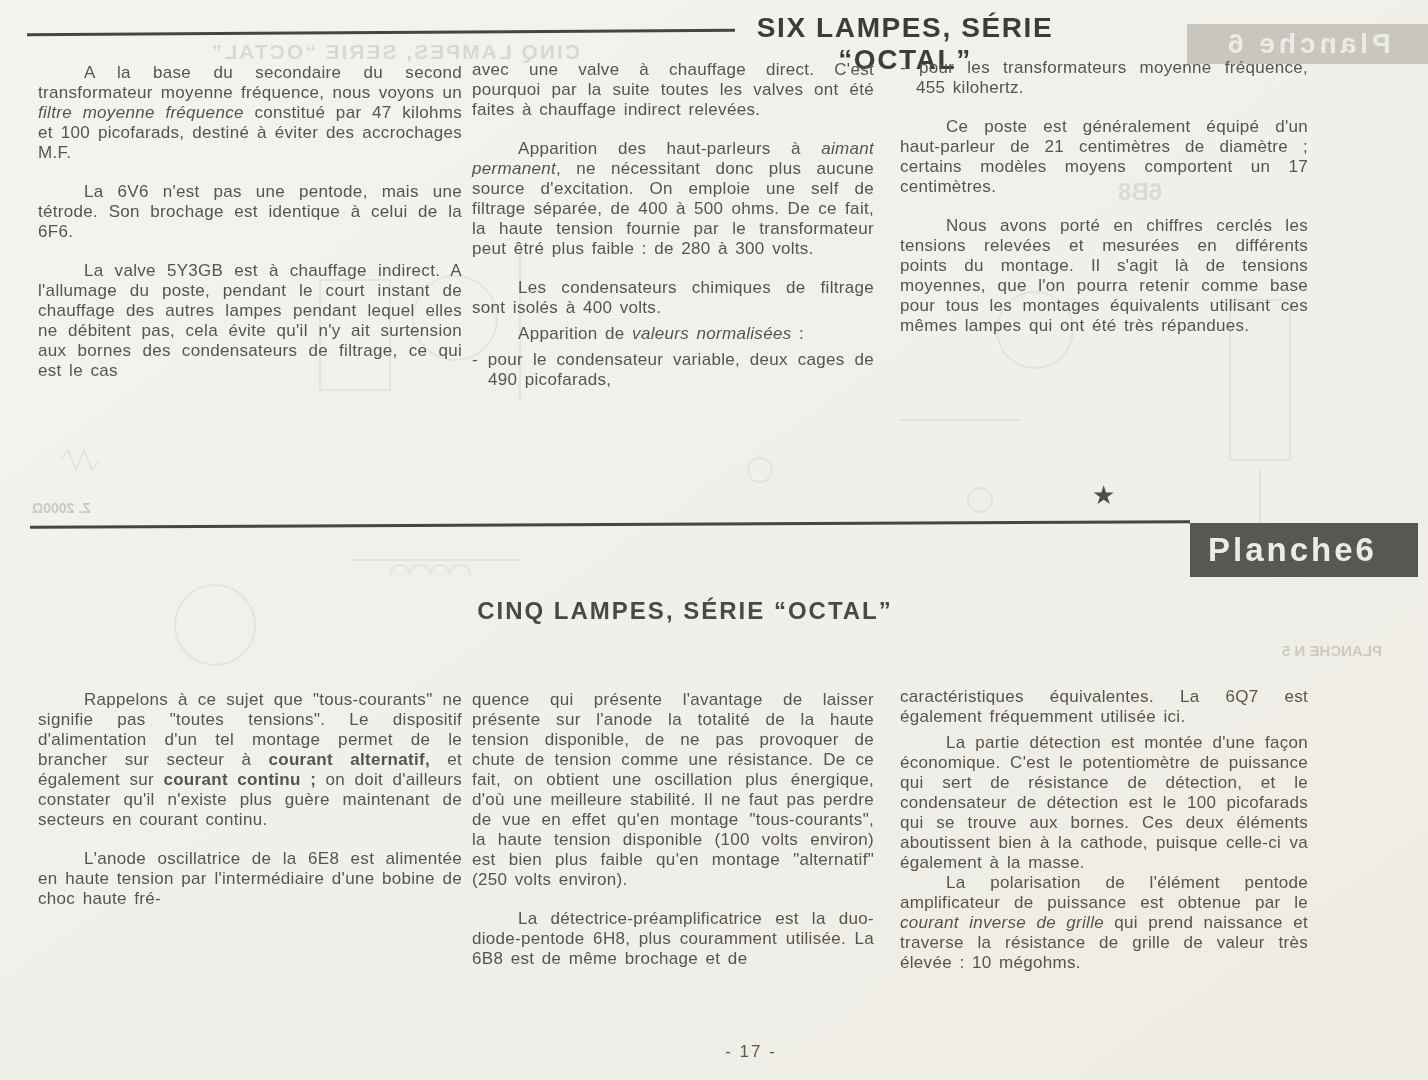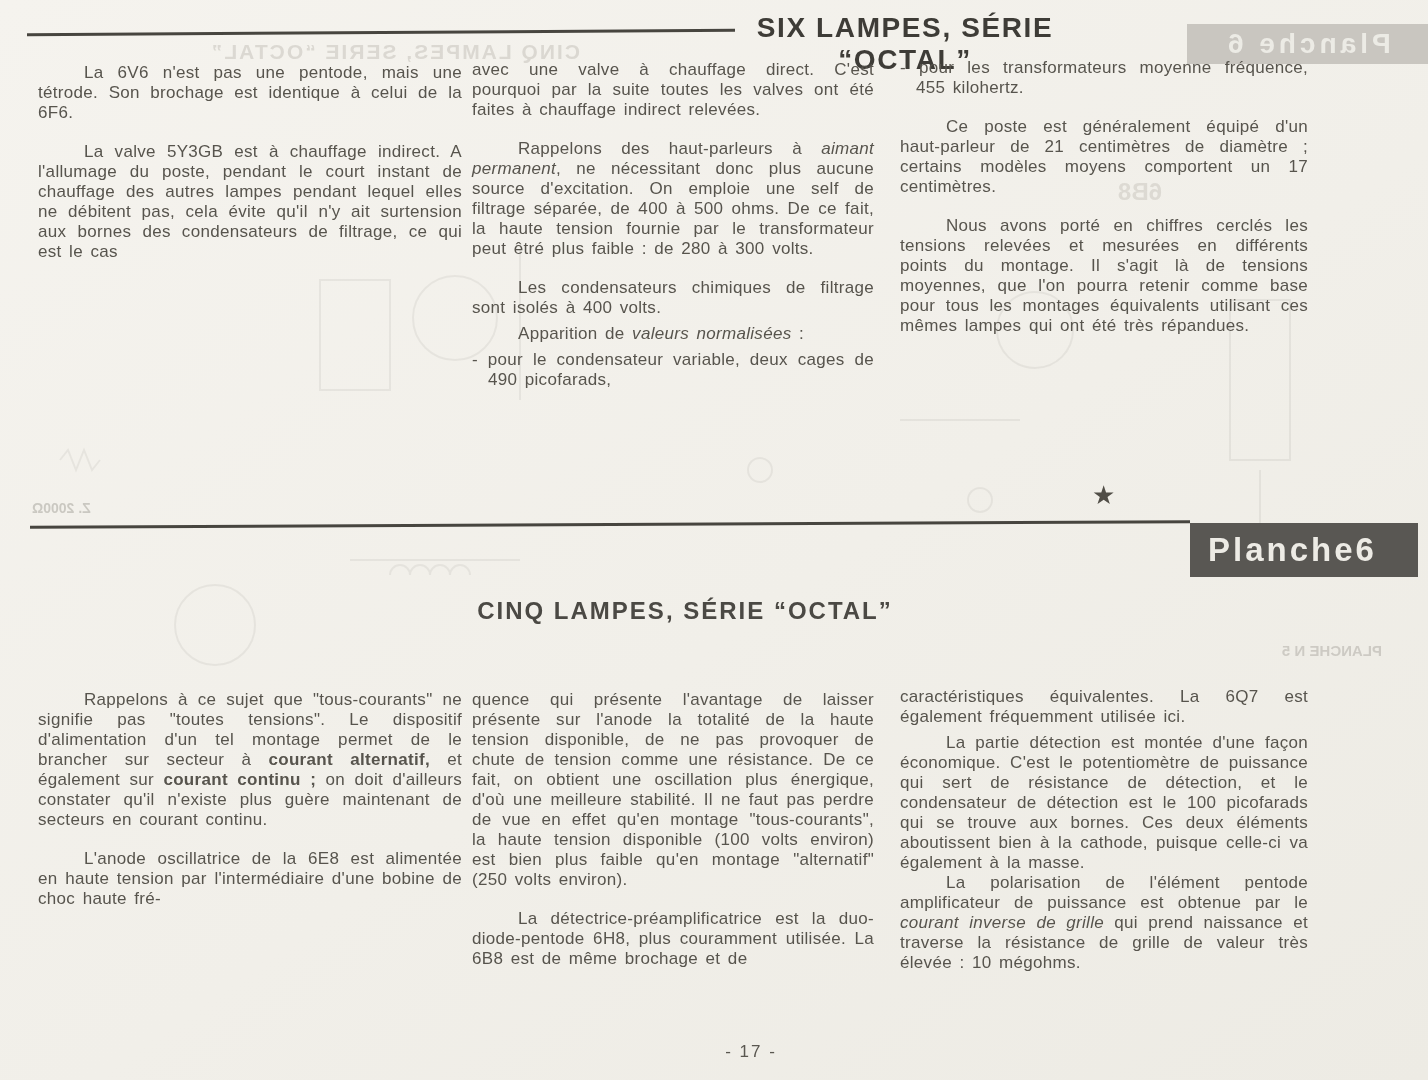--- a/index.html
+++ b/index.html
@@ -82,27 +82,28 @@
   </div>
   <div class="ghost ghost-25z6">25Z6</div>
   <div class="ghost ghost-n5">PLANCHE N 5</div>
   <div class="ghost ghost-6b8">6B8</div>
   <div class="ghost ghost-imp">Z. 2000Ω</div>
 
   <div class="rule rule-top"></div>
   <div class="h1">SIX LAMPES, SÉRIE “OCTAL”</div>
 
   <div class="col" style="left:38px;top:63px;width:424px;">
+    <p class="para indent"><span>A la base du secondaire du second transformateur moyenne fréquence, nous voyons un </span><span class="i">filtre moyenne fréquence</span><span> constitué par 47 kilohms et 100 picofarads, destiné à éviter des accrochages M.F.</span></p>
     <p class="para indent"><span>La 6V6 n'est pas une pentode, mais une tétrode. Son brochage est identique à celui de la 6F6.</span></p>
     <p class="para indent"><span>La valve 5Y3GB est à chauffage indirect. A l'allumage du poste, pendant le court instant de chauffage des autres lampes pendant lequel elles ne débitent pas, cela évite qu'il n'y ait surtension aux bornes des condensateurs de filtrage, ce qui est le cas</span></p>
   </div>
 
   <div class="col" style="left:472px;top:60px;width:402px;">
     <p class="para"><span>avec une valve à chauffage direct. C'est pourquoi par la suite toutes les valves ont été faites à chauffage indirect relevées.</span></p>
-    <p class="para indent"><span>Rappelons des haut-parleurs à </span><span class="i">aimant permanent</span><span>, ne nécessitant donc plus aucune source d'excitation. On emploie une self de filtrage séparée, de 400 à 500 ohms. De ce fait, la haute tension fournie par le transformateur peut êtré plus faible : de 280 à 300 volts.</span></p>
+    <p class="para indent"><span>Apparition des haut-parleurs à </span><span class="i">aimant permanent</span><span>, ne nécessitant donc plus aucune source d'excitation. On emploie une self de filtrage séparée, de 400 à 500 ohms. De ce fait, la haute tension fournie par le transformateur peut êtré plus faible : de 280 à 300 volts.</span></p>
     <p class="para indent m6"><span>Les condensateurs chimiques de filtrage sont isolés à 400 volts.</span></p>
     <p class="para indent m6"><span>Apparition de </span><span class="i">valeurs normalisées</span><span> :</span></p>
     <p class="para hang"><span>- pour le condensateur variable, deux cages de 490 picofarads,</span></p>
   </div>
 
   <div class="col" style="left:900px;top:58px;width:408px;">
     <p class="para hang"><span>- pour les transformateurs moyenne fréquence, 455 kilohertz.</span></p>
     <p class="para indent"><span>Ce poste est généralement équipé d'un haut-parleur de 21 centimètres de diamètre ; certains modèles moyens comportent un 17 centimètres.</span></p>
     <p class="para indent"><span>Nous avons porté en chiffres cerclés les tensions relevées et mesurées en différents points du montage. Il s'agit là de tensions moyennes, que l'on pourra retenir comme base pour tous les montages équivalents utilisant ces mêmes lampes qui ont été très répandues.</span></p>
   </div>

